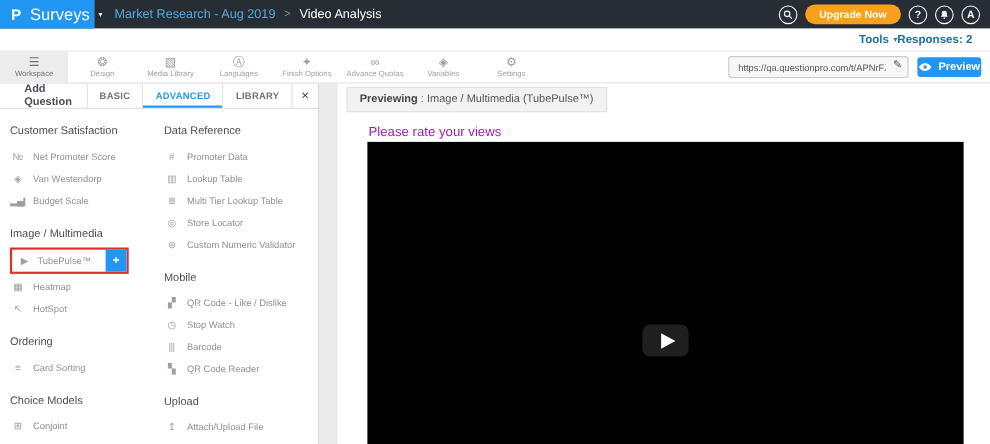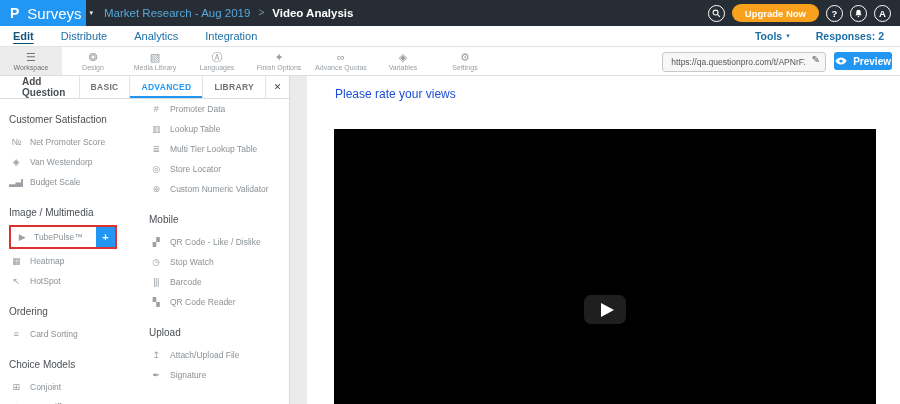--- a/index.html
+++ b/index.html
@@ -8,31 +8,31 @@
 
   
   .topbar{height:26px;background:var(--topbar-bg,#262d34);display:flex;align-items:center;color:#fff}
   .logo-sec{width:86px;height:100%;background:var(--brand-blue,#2196f3);display:flex;align-items:center;gap:8px;padding:0 10px;cursor:pointer}
   .logo{font-weight:bold;font-size:14px;line-height:1}
   .product{font-size:15px}
   .caret{font-size:7px;opacity:.95}
   .crumbs{display:flex;align-items:flex-start;gap:8px;margin-left:18px;font-size:11.5px}
   .crumb-link{color:var(--link-light,#58a7dc);cursor:pointer}
   .crumb-sep{color:#7d8b99;font-size:10px}
-  .crumb-cur{color:#fff;font-weight:bold}
+  .crumb-cur{color:#fff;font-weight:normal}
   .top-actions{margin-left:auto;display:flex;align-items:center;gap:7px;padding-right:9px}
   .cicon{width:17px;height:17px;border:1.4px solid #fff;border-radius:50%;display:flex;align-items:center;justify-content:center;font-size:9.5px;font-weight:bold;color:#fff;cursor:pointer;flex:none}
   .upgrade{height:18px;border-radius:9px;background:var(--orange,#f9a11c);border:none;color:#fff;font-size:9.5px;font-weight:bold;padding:0 13px;cursor:pointer;font-family:inherit}
 
   
   .navbar{height:21px;background:#fff;border-bottom:1px solid #e3e3e3;display:flex;align-items:center;padding:0 16px 0 13px}
   .nav-tabs{display:flex;gap:27px}
   .nav-link{font-size:11px;color:var(--nav-blue,#1d6fa5);cursor:pointer}
   .nav-link.active{text-decoration:underline;text-underline-offset:3px;color:#14537e;font-weight:bold}
-  .nav-right{margin-left:auto;display:flex;gap:26px;align-items:flex-end;font-size:10.5px;color:var(--nav-blue,#1d6fa5);font-weight:bold}
+  .nav-right{margin-left:auto;display:flex;align-items:flex-end;font-size:10.5px;color:var(--nav-blue,#1d6fa5);font-weight:bold}
   .nav-right .caret{color:var(--nav-blue,#1d6fa5)}
   .tools{display:flex;align-items:center;gap:4px;cursor:pointer}
 
   
   .toolbar{height:29px;border-bottom:1px solid #dedede;display:flex;align-items:stretch;background:#fff}
   .titem{width:62px;display:flex;flex-direction:column;align-items:center;justify-content:center;gap:1px;color:#9aa0a5;cursor:pointer}
   .titem.active{background:#ececec;color:#6d7378}
   .ticon{font-size:11px;line-height:12px}
   .tlabel{font-size:7px;white-space:nowrap}
   .toolbar-right{margin-left:auto;display:flex;align-items:center;gap:8px;padding-right:8px}
@@ -56,21 +56,21 @@
   .qhead{font-size:10px;color:#4a4f54;margin:15px 0 7px}
   .qitem{display:flex;align-items:center;gap:7px;height:20px;color:#8b9196;font-size:8.5px;cursor:pointer;white-space:nowrap}
   .qicon{width:14px;flex:none;font-size:9px;text-align:center;color:#9aa0a5;letter-spacing:-.5px;overflow:hidden}
   .qitem.highlighted{border:2px solid var(--red,#e0302d);width:108px;height:24px;padding-left:4px;gap:5px;margin:2px 0}
   .add-btn{margin-left:auto;width:19px;height:20px;background:var(--brand-blue,#2196f3);color:#fff;display:flex;align-items:center;justify-content:center;font-size:11px;font-weight:bold;cursor:pointer;flex:none}
   .gutter{width:17px;background:#ebebeb;flex:none}
 
   .main{flex:1;background:#fff;position:relative;overflow:hidden}
   .ptab{display:inline-block;margin:3px 0 0 8px;background:#f2f2f2;border:1px solid #e2e2e2;padding:5px 11px;font-size:10px;color:#555}
   .ptab .bold{font-weight:bold;color:#444}
-  .question{font-size:12px;color:#1d4ed8;margin:11px 0 0 28px}
+  .question{font-size:12px;color:#a21caf;margin:11px 0 0 28px}
   .video{position:absolute;left:27px;top:53px;width:542px;height:275px;background:#000;cursor:pointer}
   .play{position:absolute;left:50%;margin-left:-21px;top:166px;width:42px;height:29px;background:#1f1f1f;border-radius:7px;display:flex;align-items:center;justify-content:center;cursor:pointer}
   .play-tri{width:0;height:0;border-left:13px solid #fff;border-top:7.5px solid transparent;border-bottom:7.5px solid transparent;margin-left:4px}
 </style>
 </head>
 <body>
 
 <div class="topbar">
   <div class="logo-sec">
     <span class="logo">P</span>
@@ -95,26 +95,20 @@
       <svg width="9" height="9" viewBox="0 0 20 20">
           <path d="M10 1.5a5 5 0 0 0-5 5v4.5L3 14h14l-2-3V6.5a5 5 0 0 0-5-5z" fill="#fff"></path>
           <circle cx="10" cy="16.6" r="1.7" fill="#fff"></circle>
         </svg>
     </span>
     <span class="cicon">A</span>
   </div>
 </div>
 
 <div class="navbar">
-  <div class="nav-tabs">
-      <span class="nav-link active">Edit</span>
-      <span class="nav-link">Distribute</span>
-      <span class="nav-link">Analytics</span>
-      <span class="nav-link">Integration</span>
-    </div>
   <div class="nav-right">
     <span class="tools">
       <span>Tools</span>
       <span class="caret">▾</span>
     </span>
     <span>Responses: 2</span>
   </div>
 </div>
 
 <div class="toolbar">
@@ -217,20 +211,21 @@
           <div class="qitem">
             <span class="qicon">⊞</span>
             <span class="qlabel">Conjoint</span>
           </div>
           <div class="qitem">
             <span class="qicon">✦</span>
             <span class="qlabel">Max-Diff</span>
           </div>
         </div>
         <div class="qcol">
+          <div class="qhead">Data Reference</div>
           <div class="qitem">
             <span class="qicon">#</span>
             <span class="qlabel">Promoter Data</span>
           </div>
           <div class="qitem">
             <span class="qicon">▥</span>
             <span class="qlabel">Lookup Table</span>
           </div>
           <div class="qitem">
             <span class="qicon">≣</span>
@@ -270,20 +265,23 @@
             <span class="qicon">✒</span>
             <span class="qlabel">Signature</span>
           </div>
         </div>
       </div>
   </div>
 
   <div class="gutter"></div>
 
   <div class="main">
+    <div class="ptab">
+      <span class="bold">Previewing</span><span> : Image / Multimedia (TubePulse™)</span>
+    </div>
     <div class="question">Please rate your views</div>
     <div class="video">
       <div class="play">
         <div class="play-tri"></div>
       </div>
     </div>
   </div>
 
 </div>
 

